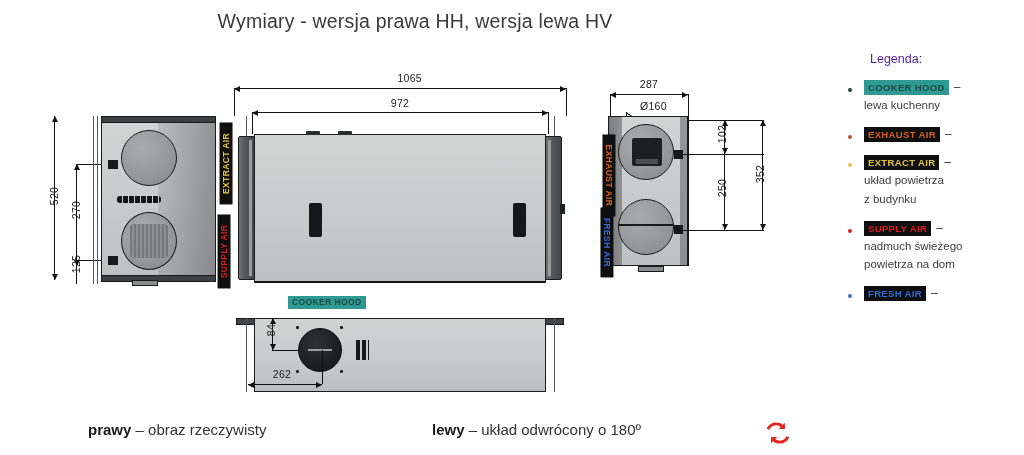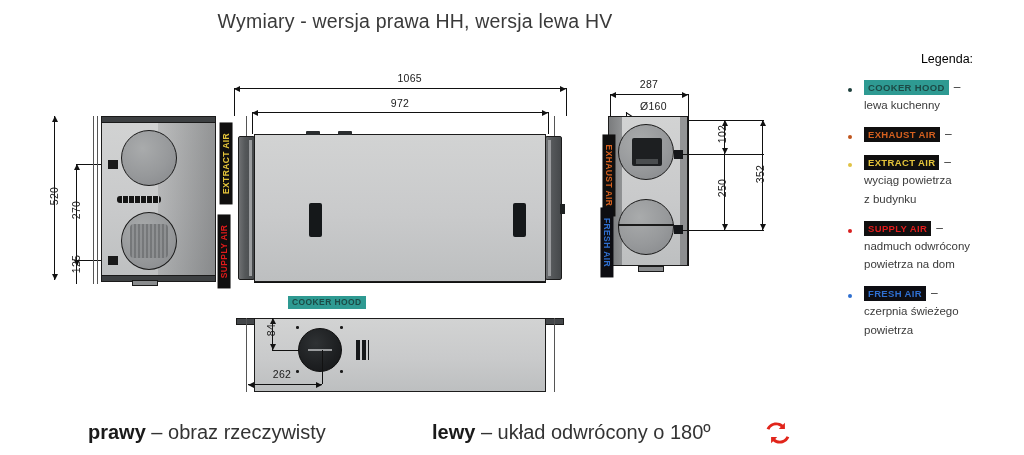--- a/index.html
+++ b/index.html
@@ -100,22 +100,21 @@
   .screwdot {
     background: #1b1b1b;
     border-radius: 50%;
     width: 2.6px; height: 2.6px;
   }
 
   
   #legend { left: 848px; top: 52px; width: 176px; }
   #legend-title {
     font-size: 12.5px;
-    color: #000000;
-    text-align: center;
+    color: #4c1d95;
     margin: 0 0 14px 22px;
   }
   .legend-item {
     display: flex;
     align-items: flex-start;
     margin-bottom: 13px;
   }
   .legend-bullet {
     width: 4px; height: 4px;
     border-radius: 50%;
@@ -142,21 +141,21 @@
   }
   .legend-desc {
     font-size: 11.5px;
     color: #3b3b3b;
     line-height: 1.38;
     margin-top: 2px;
   }
 
   
   .caption {
-    font-size: 20px;
+    font-size: 15px;
     color: #333;
     white-space: nowrap;
   }
   .caption b { color: #1a1a1a; font-weight: bold; }
 
   #caption-left { left: 88px; top: 421px; }
   #caption-right { left: 432px; top: 421px; }
   #rotate-icon { left: 764px; top: 419px; }
 </style>
 </head>
@@ -351,46 +350,44 @@
     </span>
   </div>
 
   <div class="legend-item">
     <span class="legend-bullet" style="background:#e0c244;"></span>
     <span class="legend-body">
       <span class="legend-tagline">
         <span class="legend-tag" style="color:#e3c33a; background:#100f0f;">EXTRACT AIR</span>
         <span class="legend-dash">–</span>
       </span>
-      <span class="legend-desc" style="white-space:pre-line;">wyciąg powietrza
+      <span class="legend-desc" style="white-space:pre-line;">układ powietrza
 z budynku</span>
     </span>
   </div>
 
   <div class="legend-item">
     <span class="legend-bullet" style="background:#d81f1f;"></span>
     <span class="legend-body">
       <span class="legend-tagline">
         <span class="legend-tag" style="color:#e01b1b; background:#100f0f;">SUPPLY AIR</span>
         <span class="legend-dash">–</span>
       </span>
-      <span class="legend-desc" style="white-space:pre-line;">nadmuch odwrócony
+      <span class="legend-desc" style="white-space:pre-line;">nadmuch świeżego
 powietrza na dom</span>
     </span>
   </div>
 
   <div class="legend-item">
     <span class="legend-bullet" style="background:#2f6fd0;"></span>
     <span class="legend-body">
       <span class="legend-tagline">
         <span class="legend-tag" style="color:#2f6fd0; background:#0d0d12;">FRESH AIR</span>
         <span class="legend-dash">–</span>
       </span>
-      <span class="legend-desc" style="white-space:pre-line;">czerpnia świeżego
-powietrza</span>
     </span>
   </div>
 </div>
 
 <div class="abs caption" id="caption-left">
   <b>prawy</b><span> – obraz rzeczywisty</span>
 </div>
 
 <div class="abs caption" id="caption-right">
   <b>lewy</b><span> – układ odwrócony o 180º</span>

